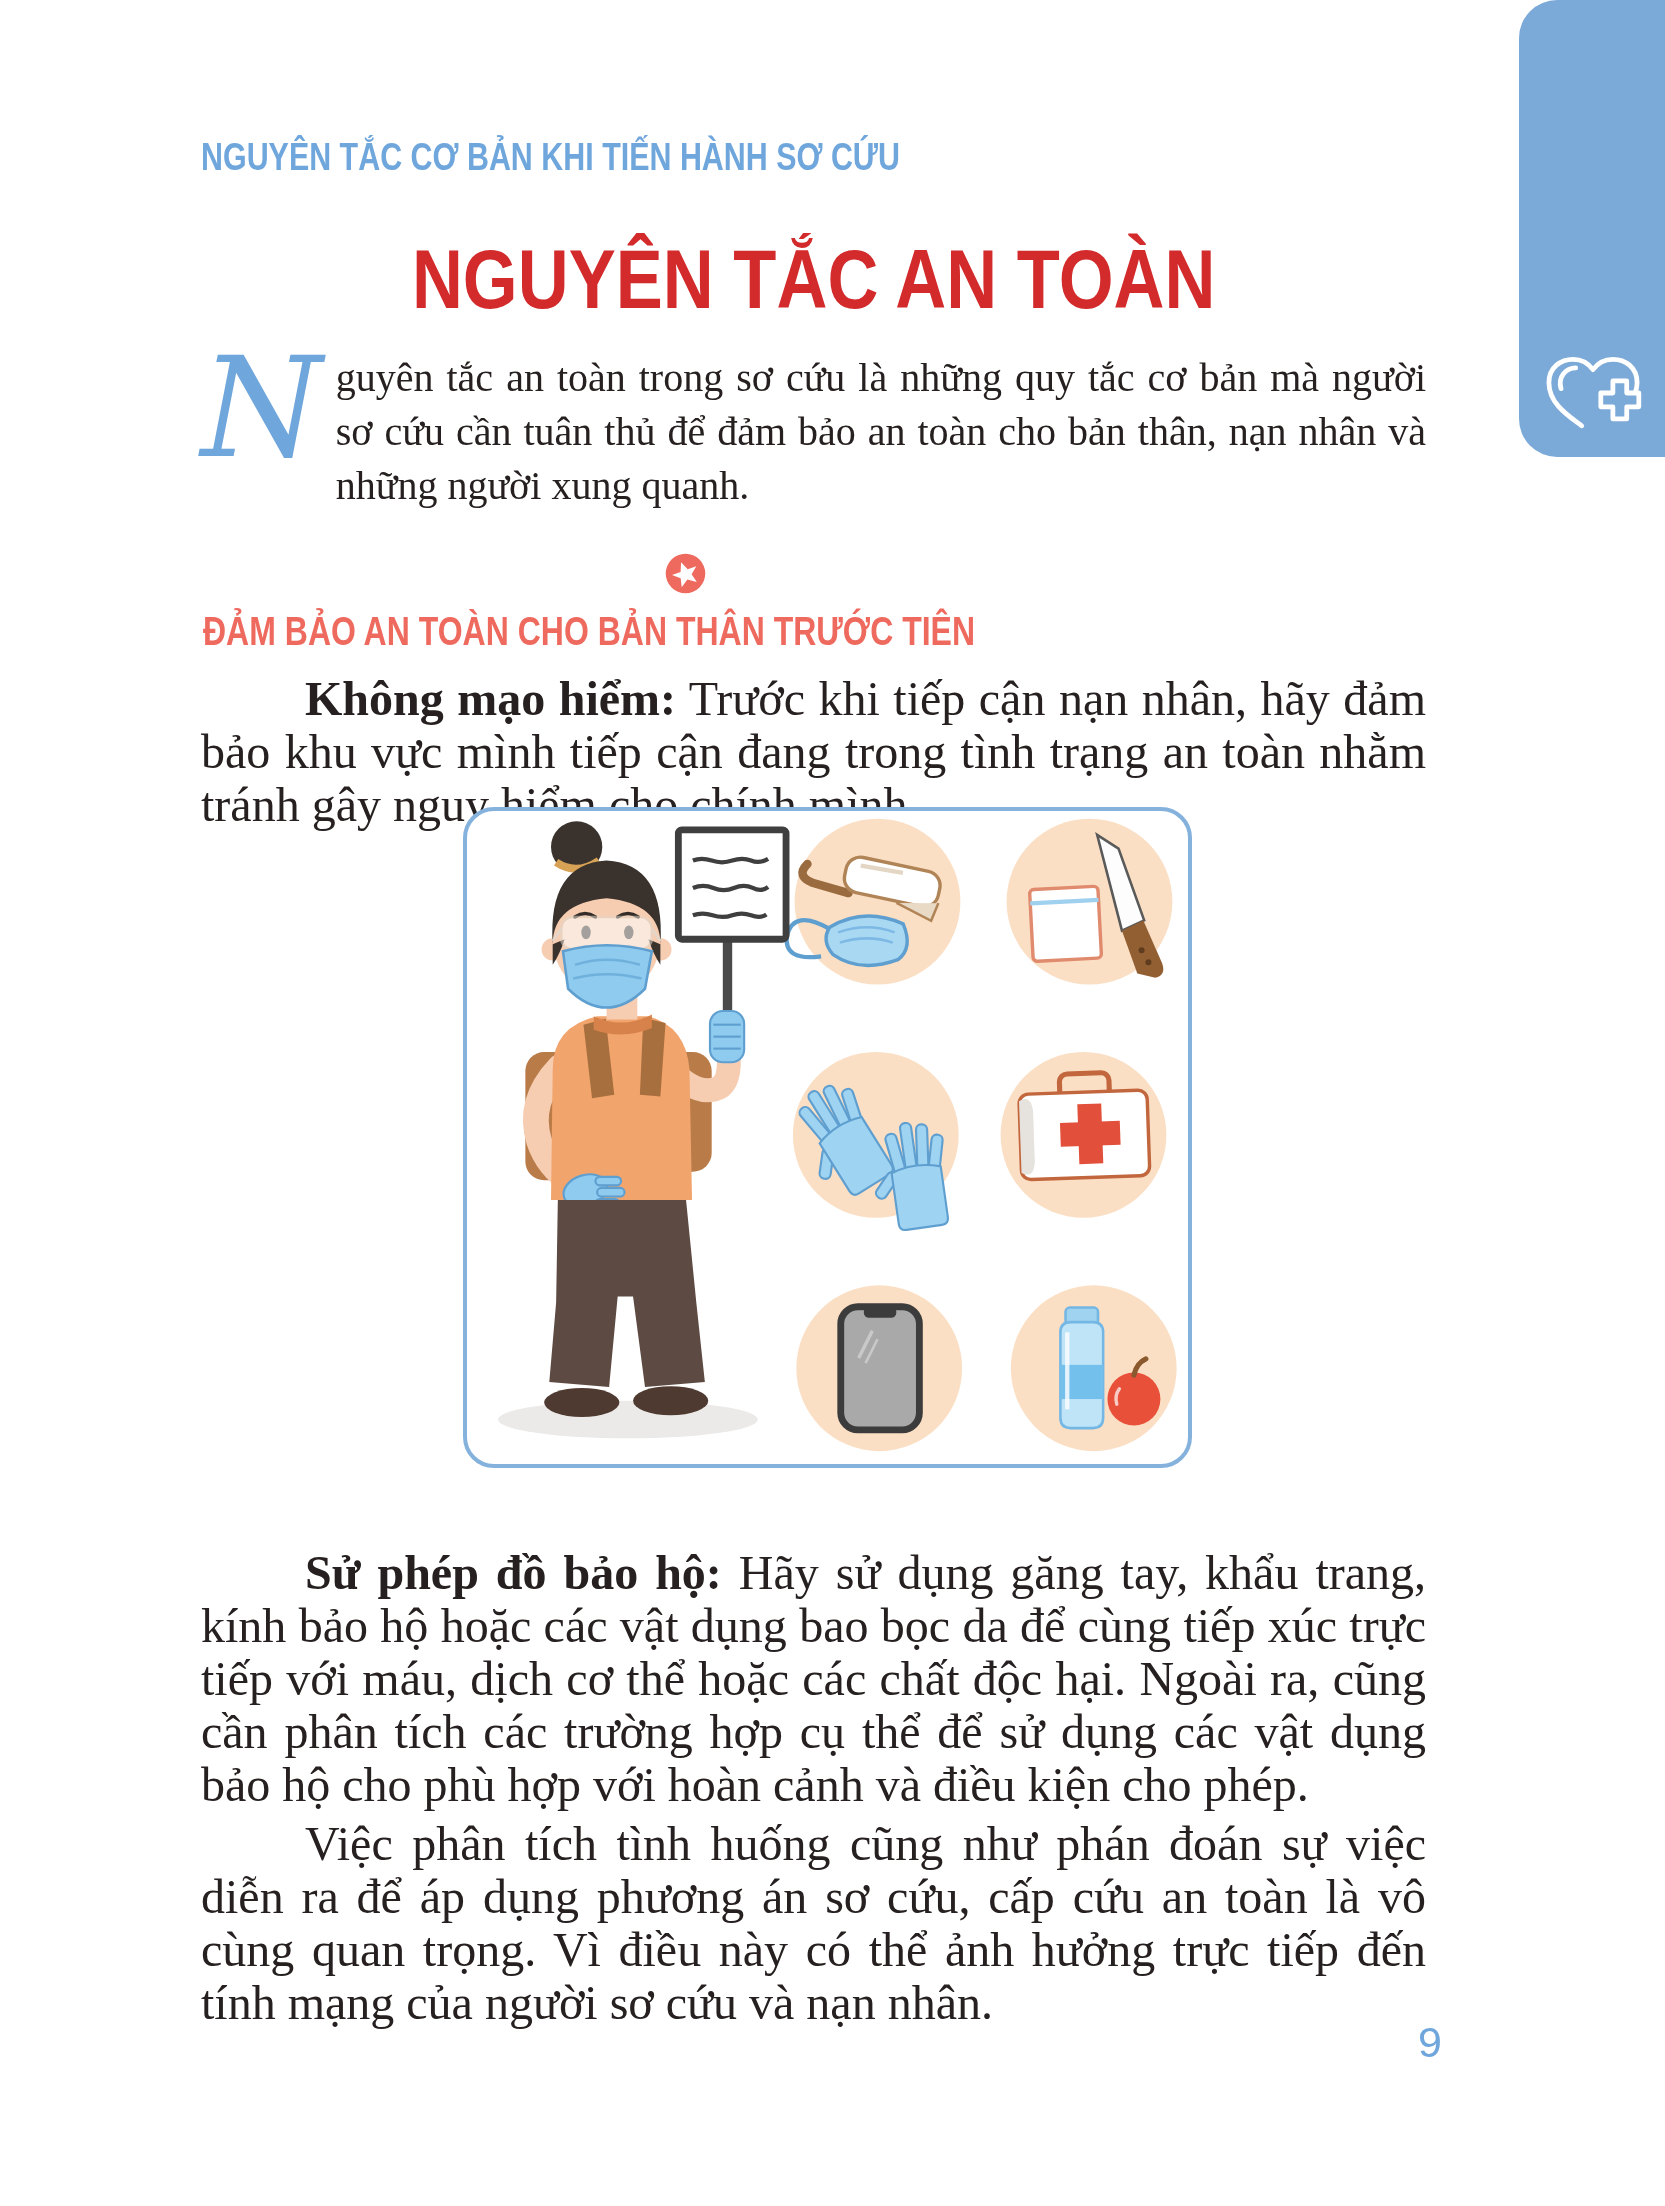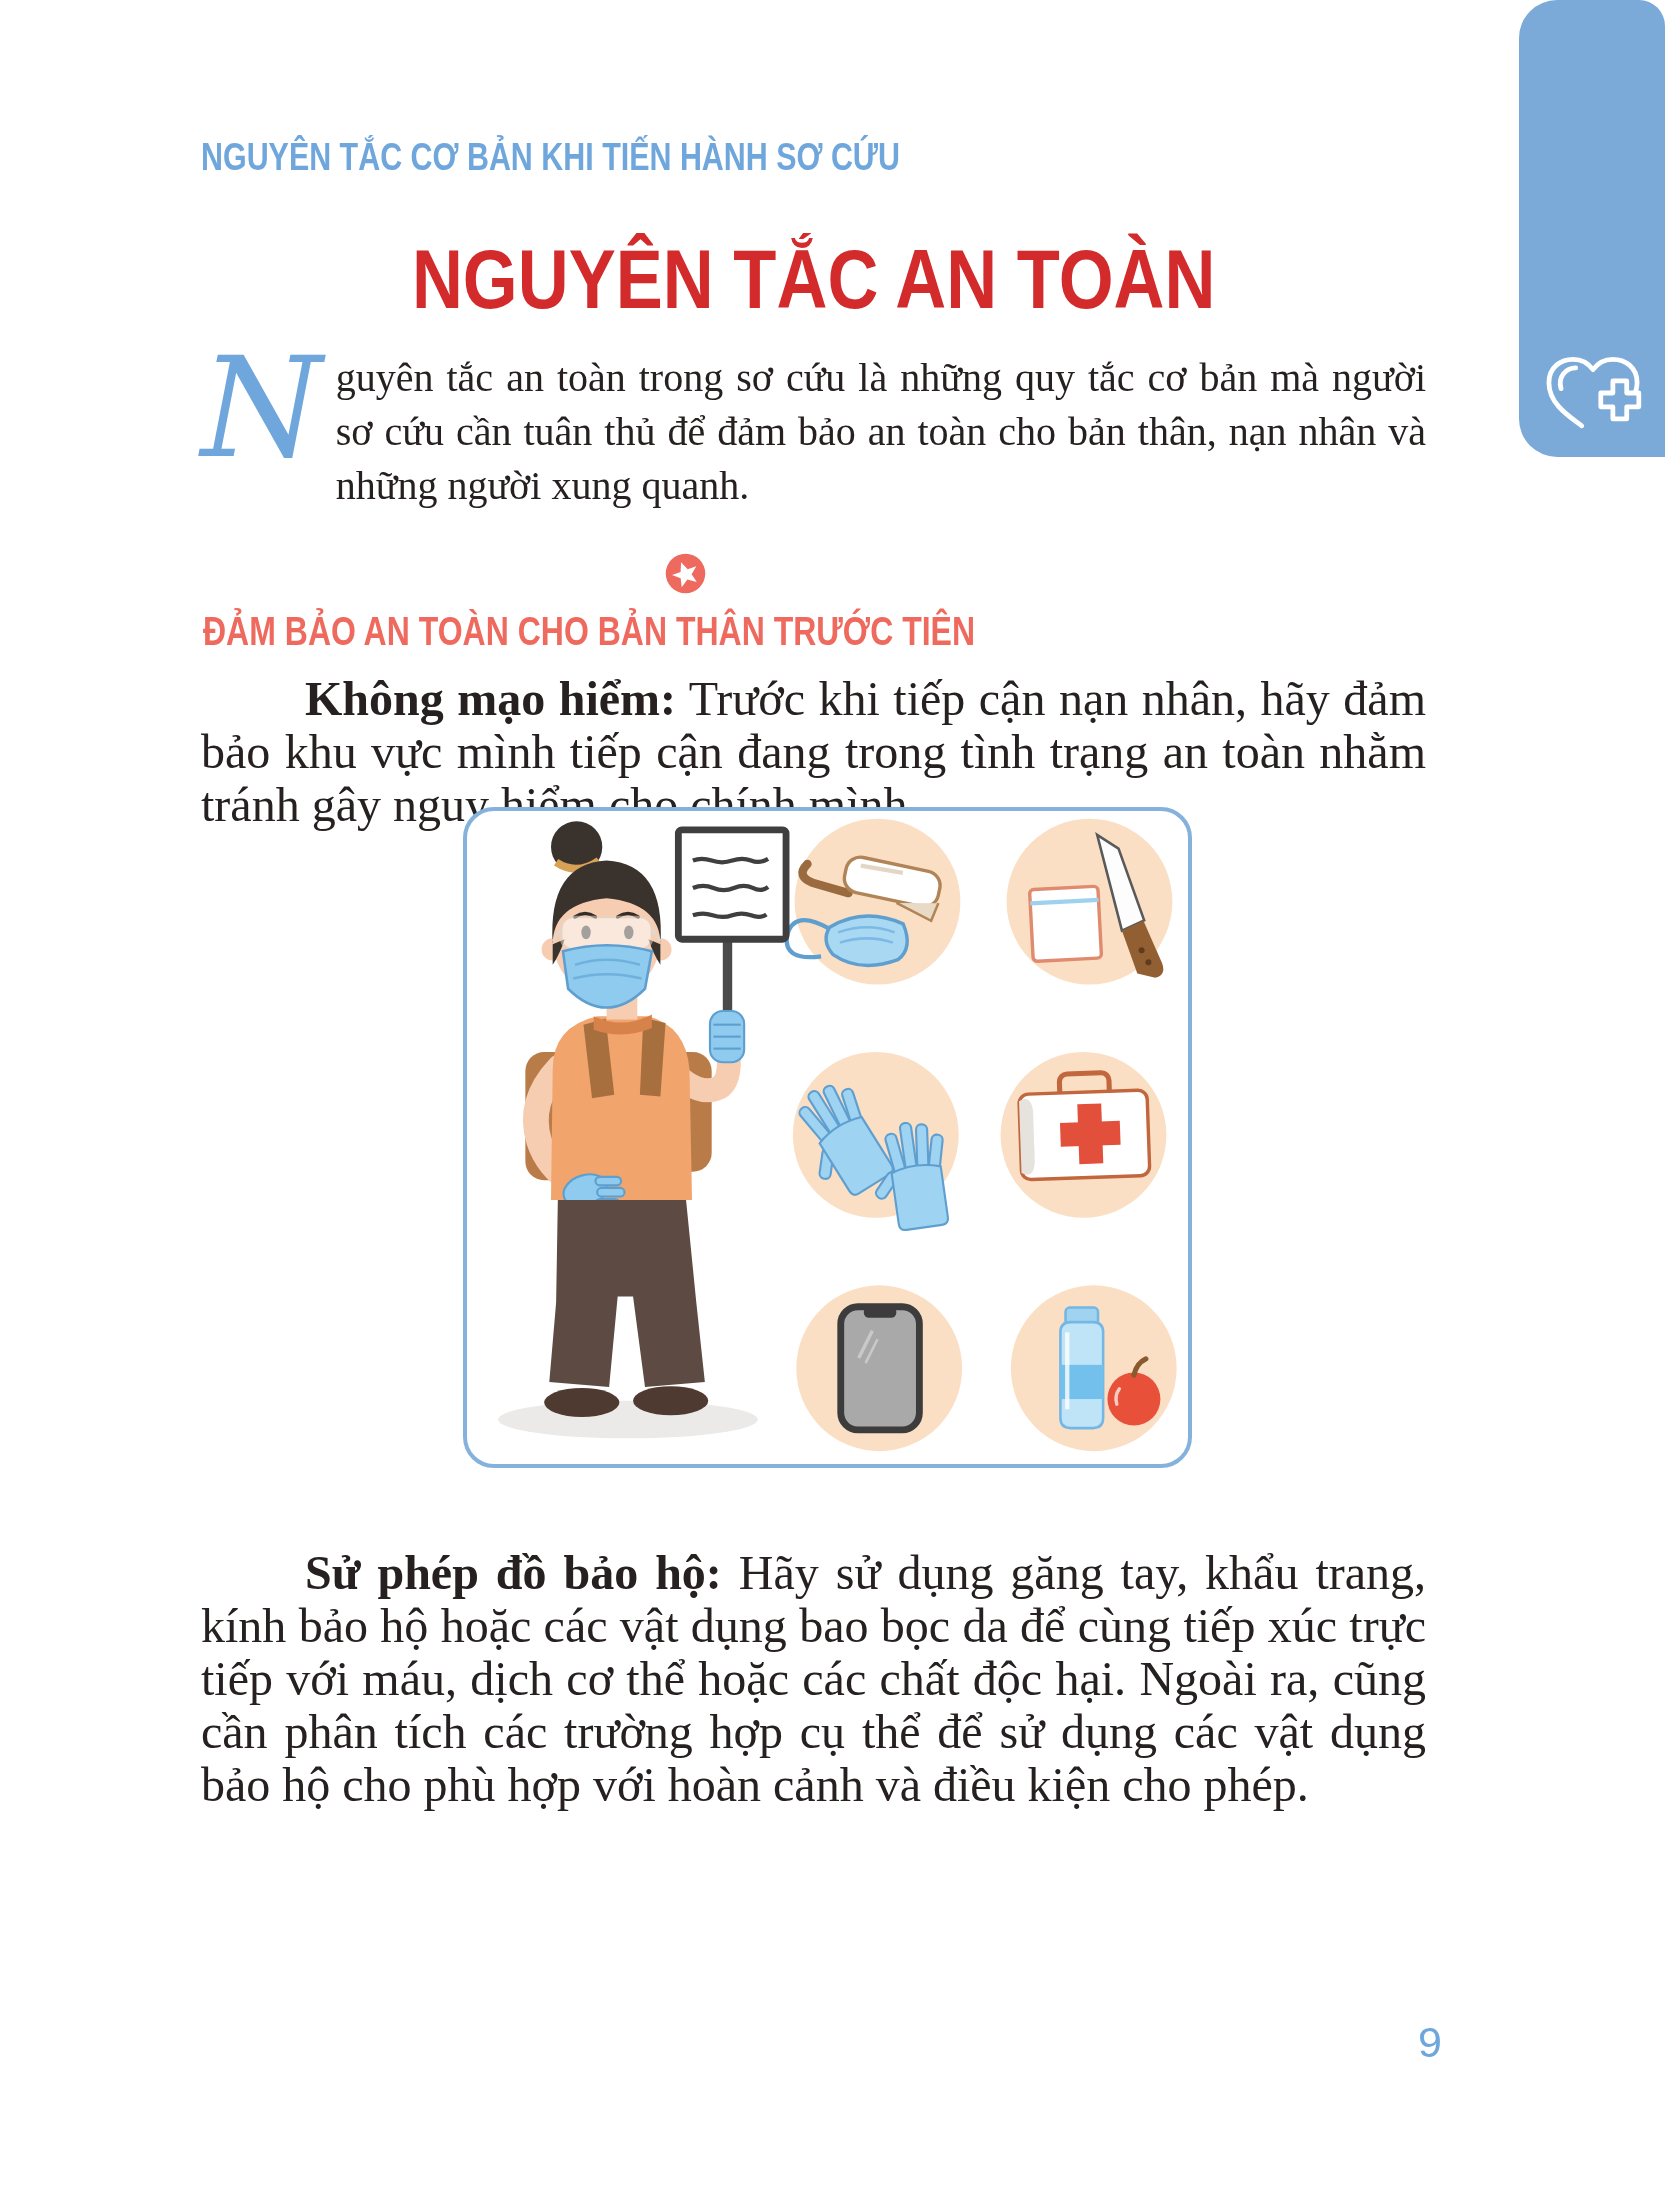--- a/index.html
+++ b/index.html
@@ -1,17 +1,17 @@
 <!DOCTYPE html>
 <html style="font-size:14px"><head>
 <meta charset="utf-8">
 <style>
   html,body{margin:0;padding:0;background:#ffffff;}
   .page{position:relative;width:1665px;height:2207px;background:#ffffff;overflow:hidden;
-        font-family:"Liberation Serif","DejaVu Serif",serif;color:#262120;border-radius:26px;}
+        font-family:"Liberation Serif","DejaVu Serif",serif;color:#262120;}
 
   
   .side-tab{position:absolute;right:0;top:0;width:146px;height:457px;background:#7caad8;
             border-radius:38px 0 0 38px;}
   .side-tab svg{position:absolute;left:22.5px;top:353px;}
 
   .running-header{position:absolute;left:201px;top:135px;font-family:"Liberation Sans","DejaVu Sans",sans-serif;
             font-weight:bold;font-size:39px;color:#6fa6dc;white-space:nowrap;
             transform:scaleX(0.78);transform-origin:left center;}
 
@@ -224,17 +224,18 @@
         <path d="M106 455 L256 455 L268 575 L278 668 L208 674 L194 568 L176 568 L166 674 L96 668 L104 575 Z" fill="#5d4a42"></path>
 
         <ellipse cx="134" cy="692" rx="44" ry="17" fill="#4e3a30"></ellipse>
         <ellipse cx="238" cy="690" rx="44" ry="17" fill="#4e3a30"></ellipse>
       </g>
     </svg>
   </div>
 
   <p class="para para-ppe"><b>Sử phép đồ bảo hộ:</b><span> Hãy sử dụng găng tay, khẩu trang, kính bảo hộ hoặc các vật dụng bao bọc da để cùng tiếp xúc trực tiếp với máu, dịch cơ thể hoặc các chất độc hại. Ngoài ra, cũng cần phân tích các trường hợp cụ thể để sử dụng các vật dụng bảo hộ cho phù hợp với hoàn cảnh và điều kiện cho phép.</span></p>
 
+  <p class="para para-analysis"><span>Việc phân tích tình huống cũng như phán đoán sự việc diễn ra để áp dụng phương án sơ cứu, cấp cứu an toàn là vô cùng quan trọng. Vì điều này có thể ảnh hưởng trực tiếp đến tính mạng của người sơ cứu và nạn nhân.</span></p>
 
   <div class="page-number">9</div>
 
 </div>
 
 
 </body></html>

